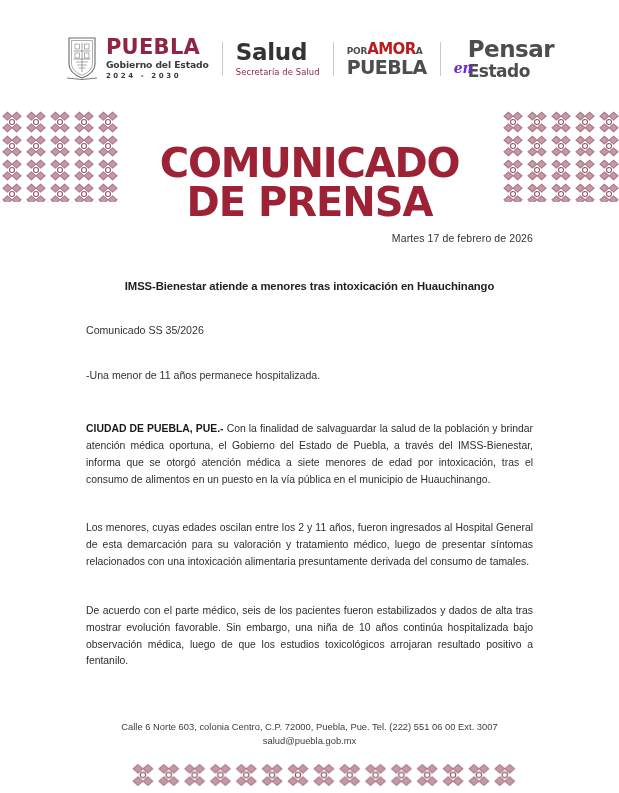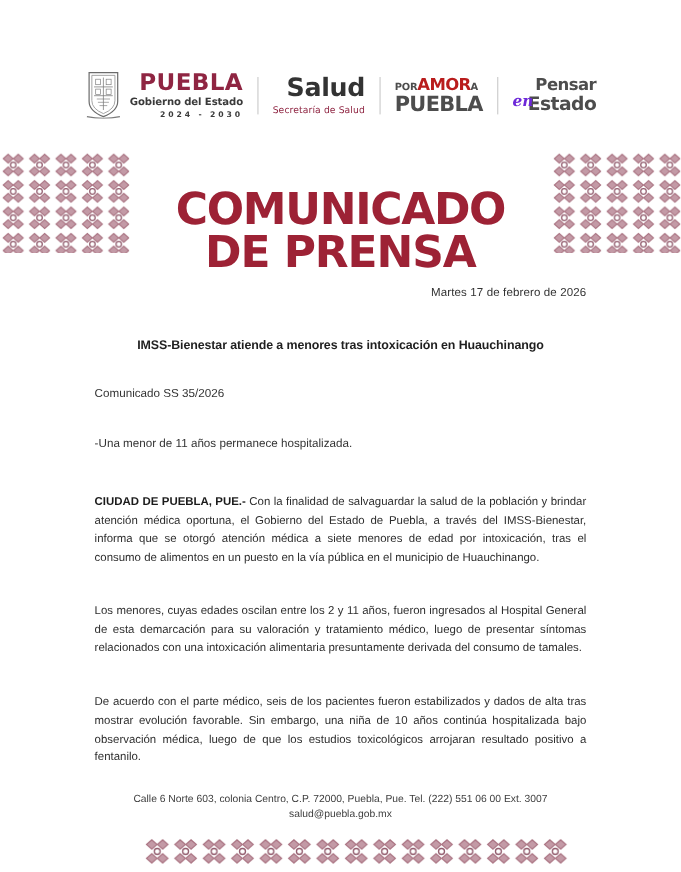--- a/index.html
+++ b/index.html
@@ -15,24 +15,23 @@
     position: relative;
     overflow: hidden;
   }
 
   
   .logo-bar {
     display: flex;
     align-items: center;
     justify-content: center;
     gap: 0;
-    padding-top: 58px;
+    padding-top: 30px;
     height: 58px;
     box-sizing: content-box;
-    text-align: right;
   }
   .logo-block {
     display: flex;
     align-items: center;
     height: 52px;
   }
   .divider {
     width: 1px;
     height: 34px;
     background: #c9c9c9;
@@ -130,21 +129,21 @@
   .pensar-text {
     position: relative;
     display: flex;
     flex-direction: column;
     justify-content: center;
     padding-left: 14px;
   }
   .pensar-main {
     font-family: "DejaVu Sans", sans-serif;
     font-weight: 700;
-    font-size: 15px;
+    font-size: 23px;
     color: #4d4d4d;
     line-height: 1;
     letter-spacing: -0.5px;
   }
   .pensar-grande {
     font-family: "DejaVu Sans", sans-serif;
     font-weight: 700;
     font-size: 17px;
     color: #4d4d4d;
     line-height: 1;

